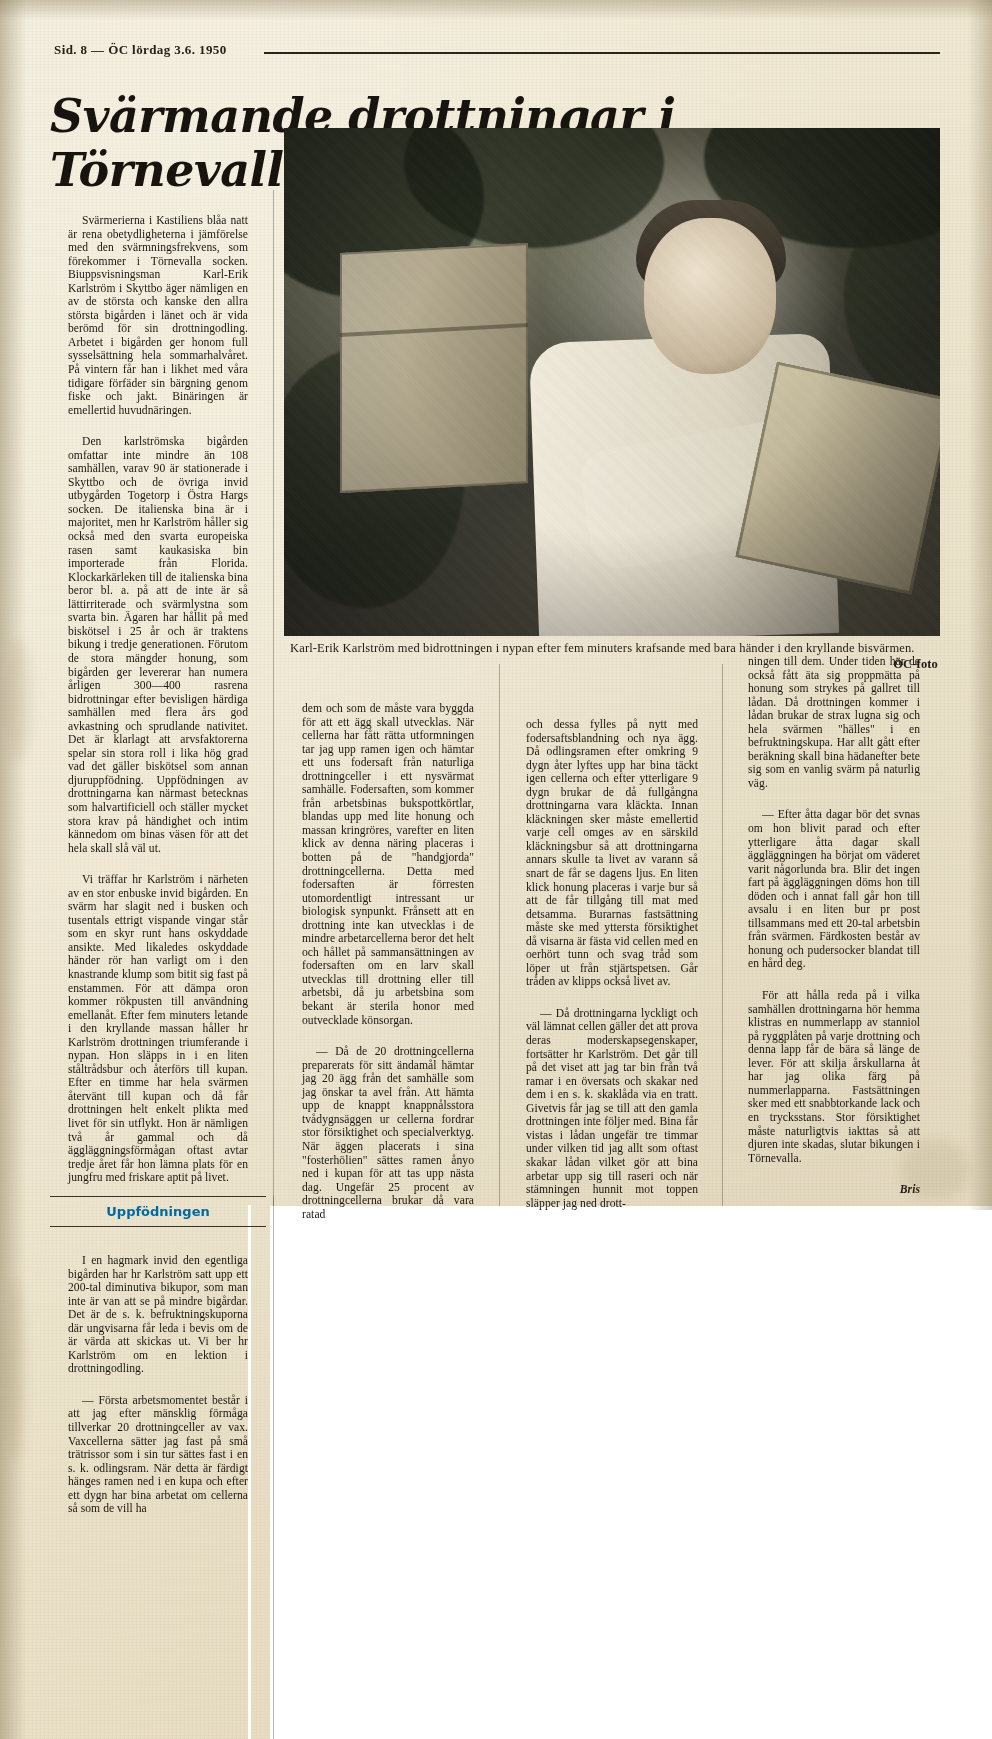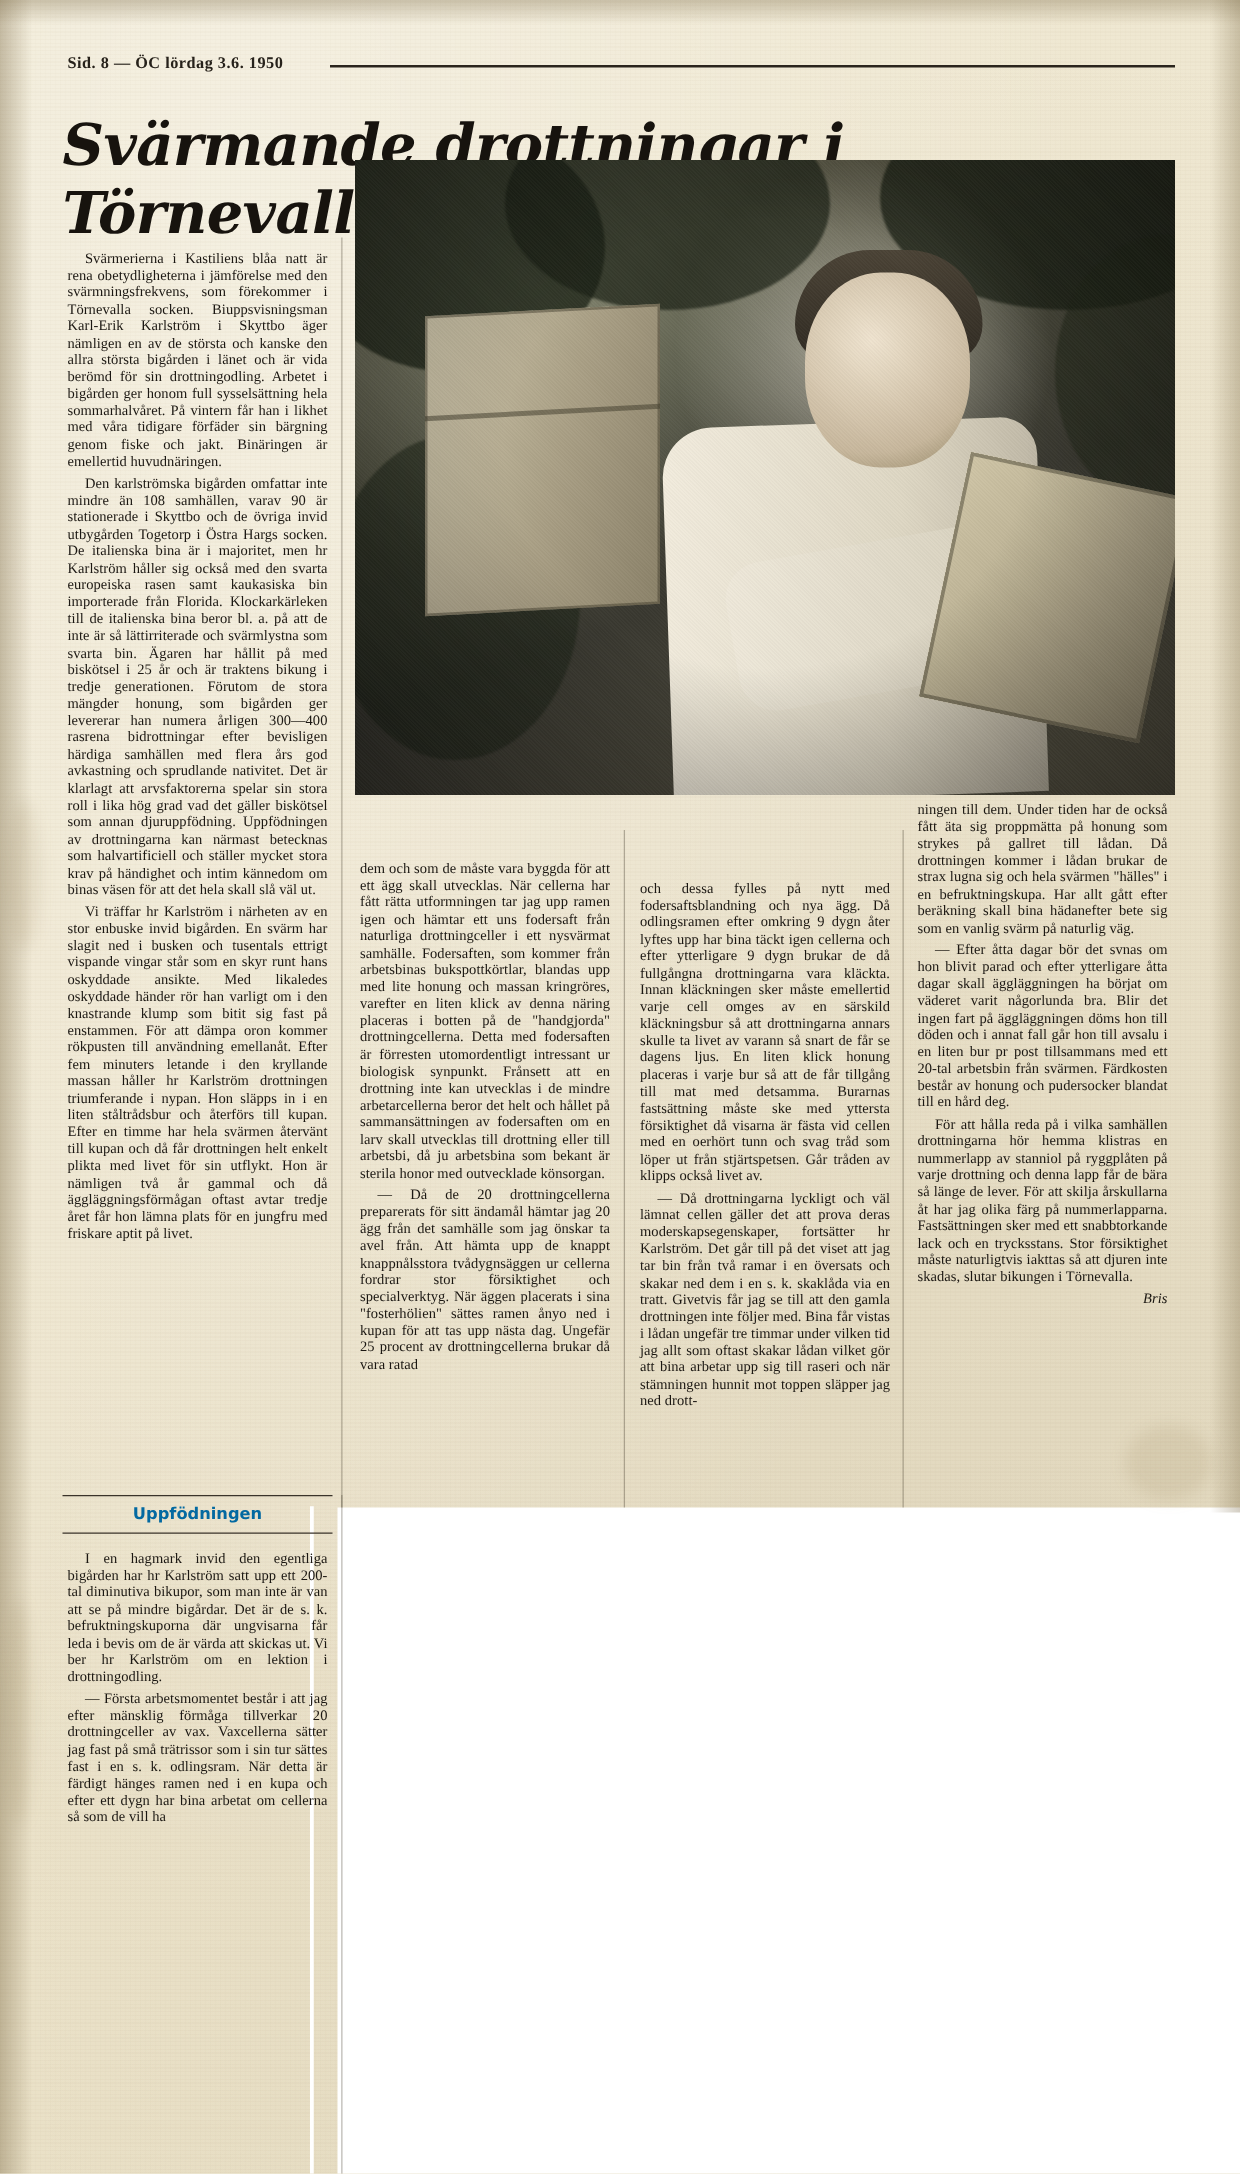--- a/index.html
+++ b/index.html
@@ -136,36 +136,36 @@
   
   .col{
     position:absolute;
     font-family:"Liberation Serif", serif;
     font-size:11.6px;line-height:13.55px;
     text-align:justify;
     color:#1b1712;
     letter-spacing:.05px;
     -webkit-hyphens:auto;hyphens:auto;
   }
-  .col p{margin:4px;text-indent:14px;}
+  .col p{margin:18px;text-indent:14px;}
   .col p.noind{text-indent:0;}
   #col1{left:50px;top:196px;width:216px;height:1010px;}
   #col2{left:284px;top:684px;width:208px;height:538px;}
   #col3{left:508px;top:700px;width:208px;height:538px;}
   #col4{left:730px;top:637px;width:208px;height:538px;}
   #col1b{left:50px;top:1236px;width:216px;height:500px;}
 
   #subhead{
     position:absolute;left:50px;top:1204px;width:216px;
     text-align:center;font-family:"DejaVu Sans", sans-serif;
     font-weight:bold;font-size:13px;color:#0369a1;
   }
   #subhead-rule-top{position:absolute;left:50px;top:1196px;width:216px;height:1px;background:#3a332a;}
   #subhead-rule-bot{position:absolute;left:50px;top:1226px;width:216px;height:1px;background:#3a332a;}
-  .sign-line{text-align:right;font-weight:normal;font-style:italic;}
+  .sign-line{text-align:right;font-weight:bold;font-style:italic;}
 
   
   .vrule{position:absolute;width:1px;background:rgba(60,52,38,.35);}
   #vr1{left:273px;top:190px;height:1016px;}
   #vr2{left:499px;top:664px;height:542px;}
   #vr3{left:722px;top:664px;height:542px;}
   #vr4{left:273px;top:1196px;height:543px;}
 
   
   .edge{position:absolute;background:rgba(120,100,60,.18);}
@@ -207,20 +207,24 @@
       <div id="ph-body"></div>
       <div id="ph-arm"></div>
       <div id="ph-hair"></div>
       <div id="ph-face"></div>
       <div id="ph-frame"></div>
       <div id="ph-vignette"></div>
       <div id="ph-grain"></div>
     </div>
   </div>
 
+  <div id="caption">
+    <span>Karl-Erik Karlström med bidrottningen i nypan efter fem minuters krafsande med bara händer i den kryllande bisvärmen.</span>
+    <span id="credit">ÖC-foto</span>
+  </div>
 
   <div class="vrule" id="vr1"></div>
   <div class="vrule" id="vr2"></div>
   <div class="vrule" id="vr3"></div>
   <div class="vrule" id="vr4"></div>
 
   <div class="col" id="col1">
     <p>Svärmerierna i Kastiliens blåa natt är rena obetydligheterna i jämförelse med den svärmningsfrekvens, som förekommer i Törnevalla socken. Biuppsvisningsman Karl-Erik Karlström i Skyttbo äger nämligen en av de största och kanske den allra största bigården i länet och är vida berömd för sin drottningodling. Arbetet i bigården ger honom full sysselsättning hela sommarhalvåret. På vintern får han i likhet med våra tidigare förfäder sin bärgning genom fiske och jakt. Binäringen är emellertid huvudnäringen.</p>
     <p>Den karlströmska bigården omfattar inte mindre än 108 samhällen, varav 90 är stationerade i Skyttbo och de övriga invid utbygården Togetorp i Östra Hargs socken. De italienska bina är i majoritet, men hr Karlström håller sig också med den svarta europeiska rasen samt kaukasiska bin importerade från Florida. Klockarkärleken till de italienska bina beror bl. a. på att de inte är så lättirriterade och svärmlystna som svarta bin. Ägaren har hållit på med biskötsel i 25 år och är traktens bikung i tredje generationen. Förutom de stora mängder honung, som bigården ger levererar han numera årligen 300—400 rasrena bidrottningar efter bevisligen härdiga samhällen med flera års god avkastning och sprudlande nativitet. Det är klarlagt att arvsfaktorerna spelar sin stora roll i lika hög grad vad det gäller biskötsel som annan djuruppfödning. Uppfödningen av drottningarna kan närmast betecknas som halvartificiell och ställer mycket stora krav på händighet och intim kännedom om binas väsen för att det hela skall slå väl ut.</p>
     <p>Vi träffar hr Karlström i närheten av en stor enbuske invid bigården. En svärm har slagit ned i busken och tusentals ettrigt vispande vingar står som en skyr runt hans oskyddade ansikte. Med likaledes oskyddade händer rör han varligt om i den knastrande klump som bitit sig fast på enstammen. För att dämpa oron kommer rökpusten till användning emellanåt. Efter fem minuters letande i den kryllande massan håller hr Karlström drottningen triumferande i nypan. Hon släpps in i en liten ståltrådsbur och återförs till kupan. Efter en timme har hela svärmen återvänt till kupan och då får drottningen helt enkelt plikta med livet för sin utflykt. Hon är nämligen två år gammal och då äggläggningsförmågan oftast avtar tredje året får hon lämna plats för en jungfru med friskare aptit på livet.</p>

